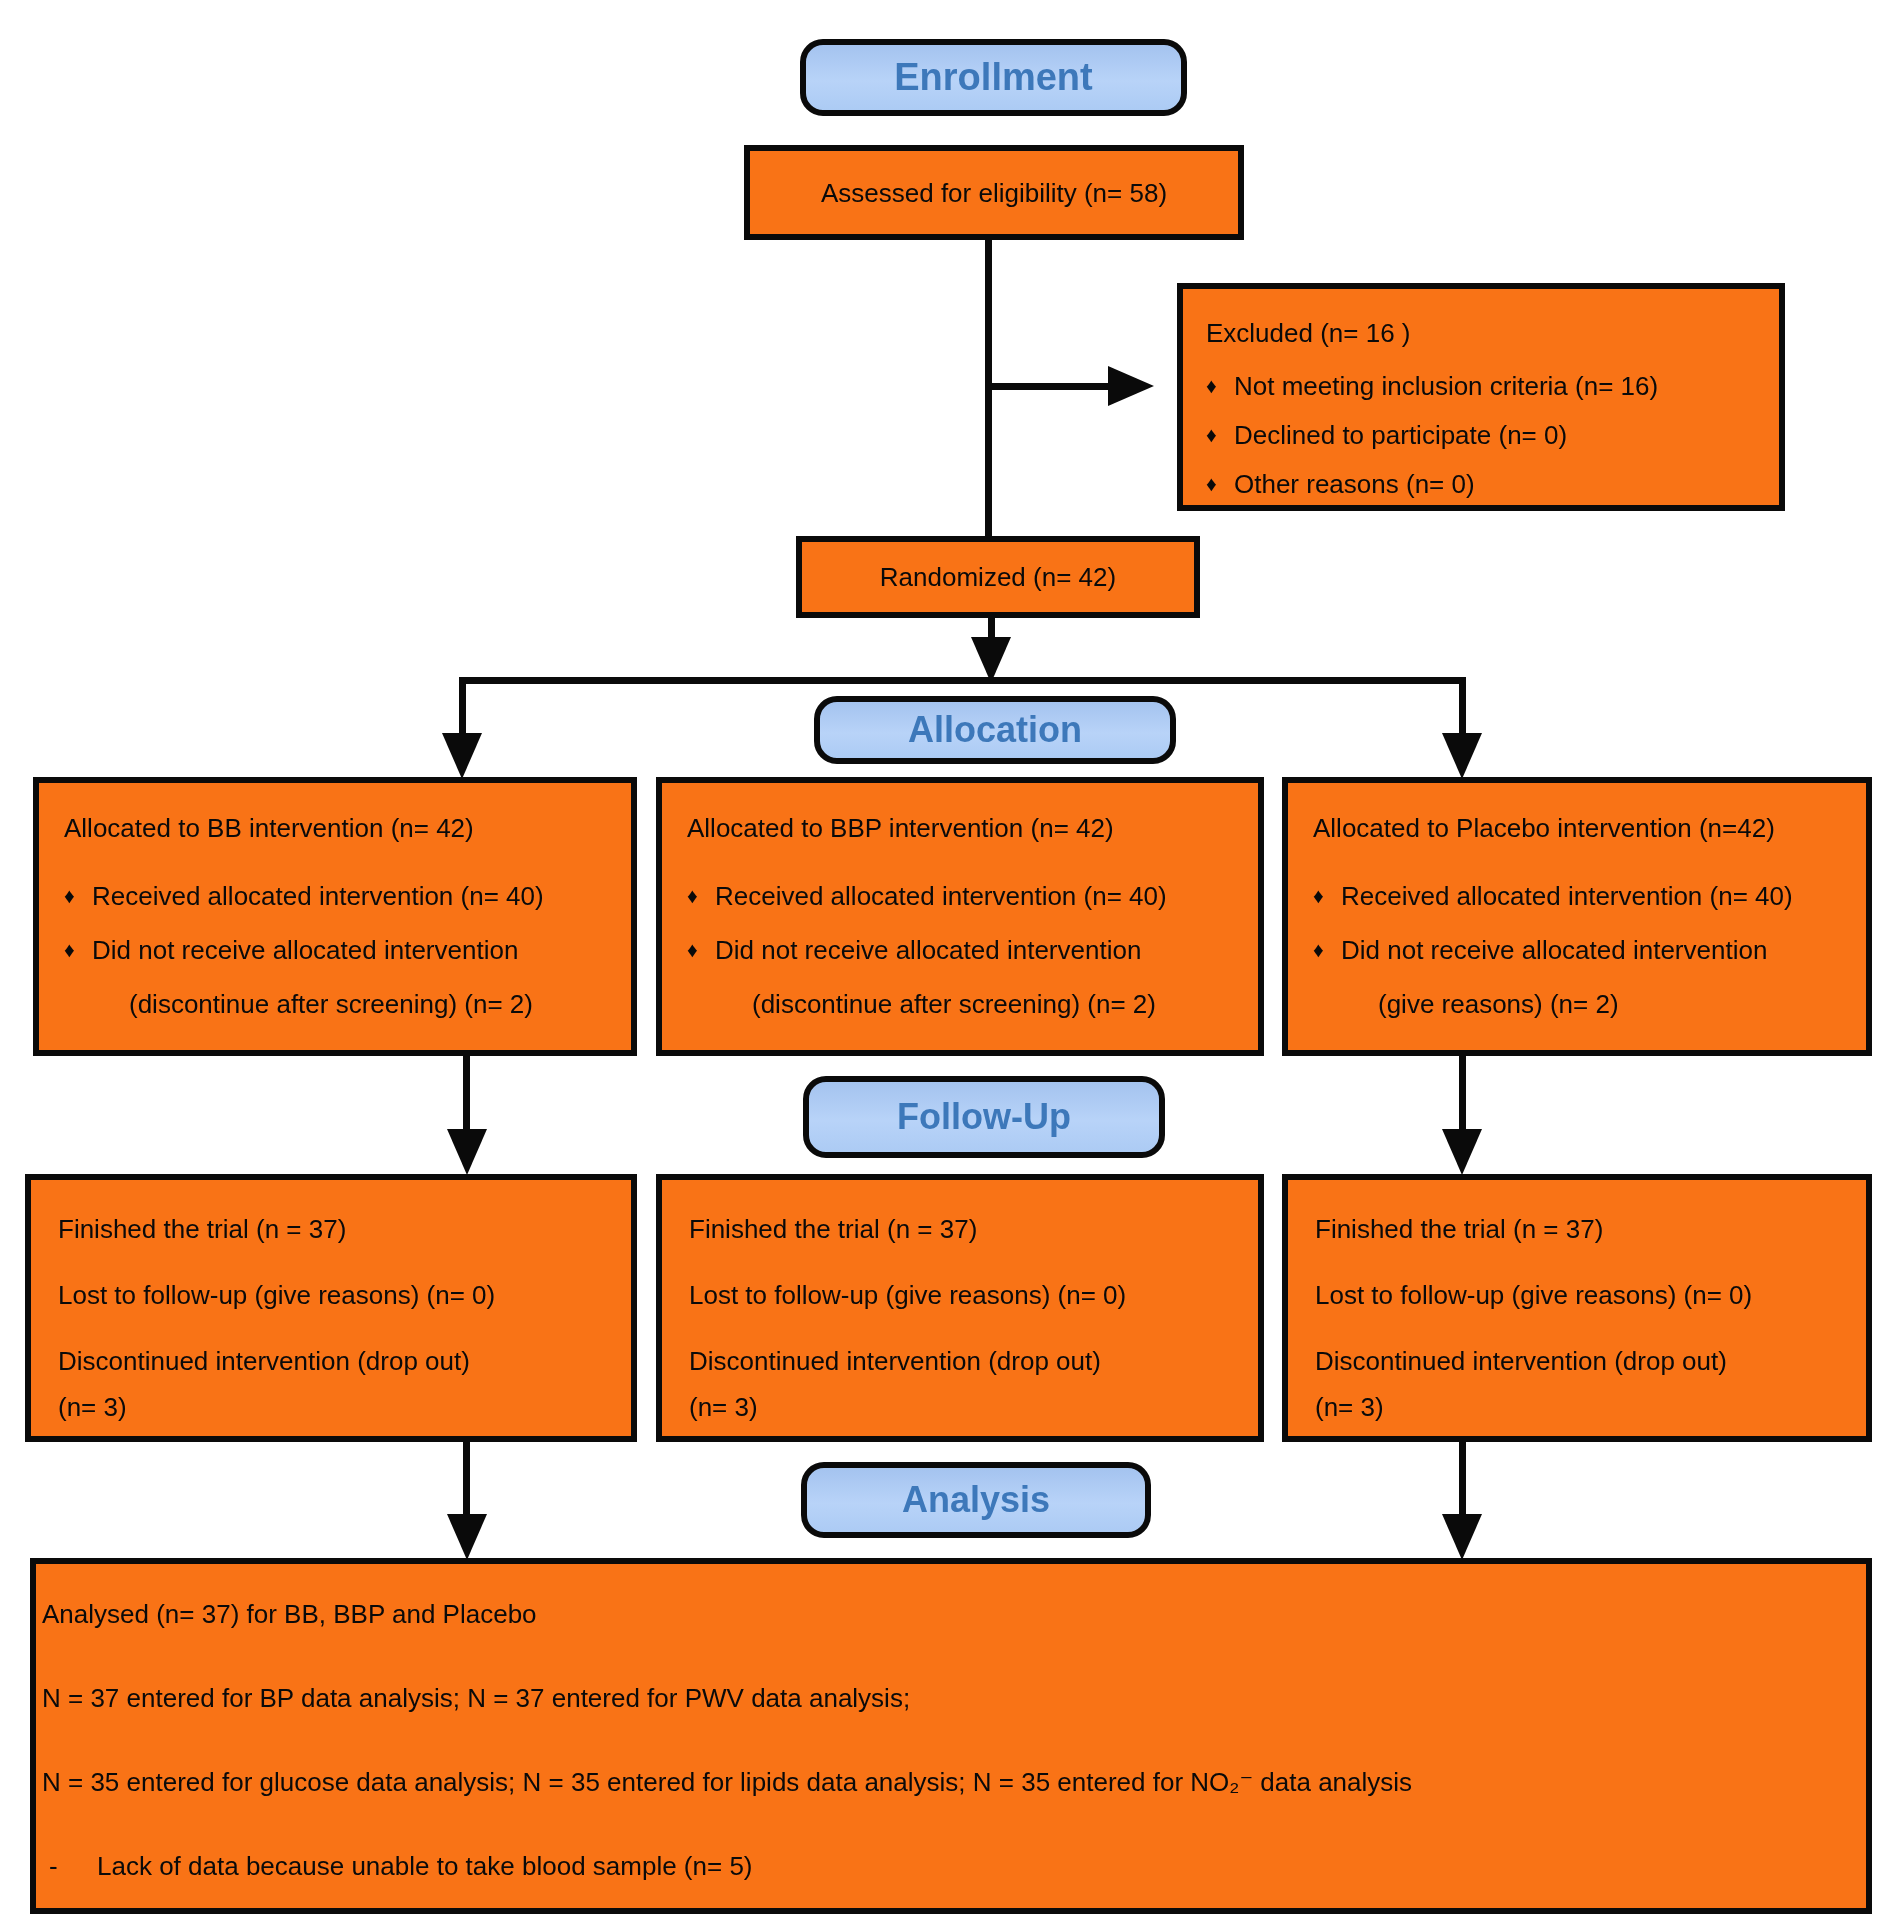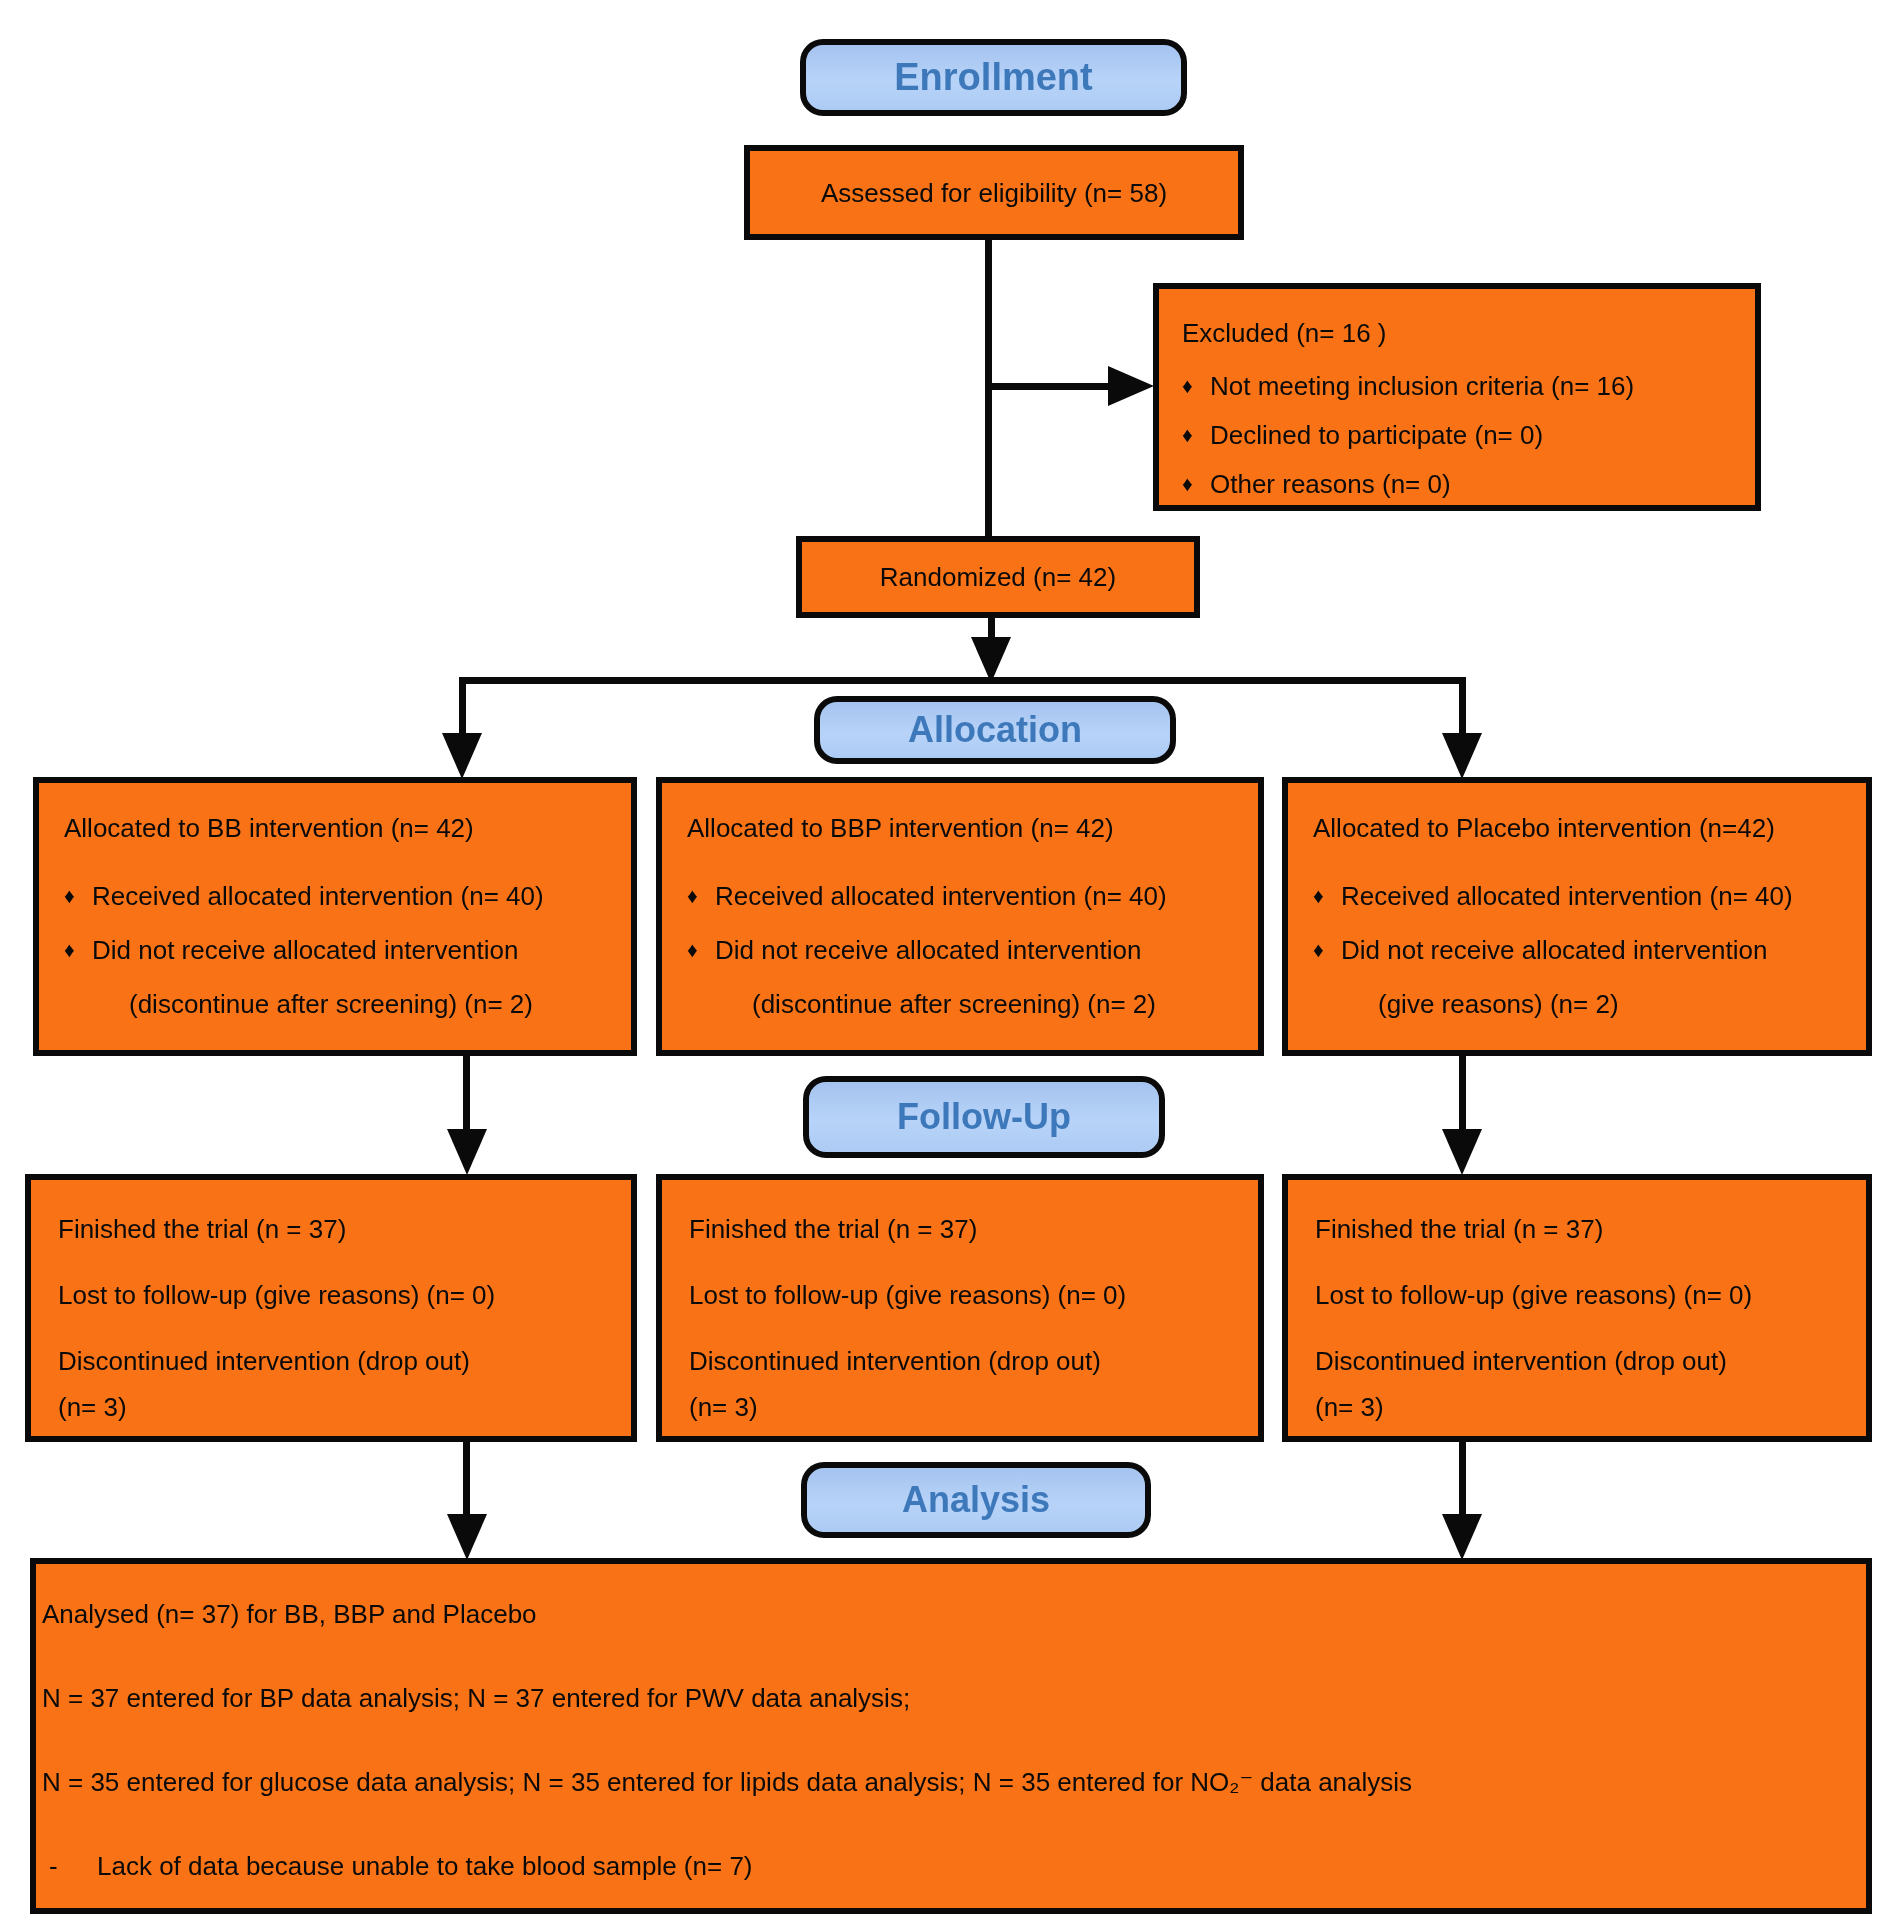--- a/index.html
+++ b/index.html
@@ -19,21 +19,21 @@
   .box {
     position:absolute; box-sizing:border-box; background:#f97316;
     border:6.6px solid #0a0a0a; font-size:26px; line-height:32px; color:#0a0a0a;
   }
   .center-box { display:flex; align-items:center; justify-content:center; text-align:center; }
   .alloc-box { padding:29px 12px 0 25px; }
   .alloc-title { margin-bottom:36px; white-space:nowrap; }
   .b-row { display:flex; margin-bottom:22px; white-space:nowrap; }
   .b-glyph { width:28px; flex:none; font-size:21px; }
   .b-cont { margin-left:65px; white-space:nowrap; }
-  .excl-box { padding:28px 0 0 23px; }
+  .excl-box { padding:28px 0 0 23px;margin-left:24px; }
   .excl-title { margin-bottom:21px; white-space:nowrap; }
   .excl-box .b-row { margin-bottom:17px; }
   .fu-box { padding:33px 8px 0 27px; }
   .fu-line { margin-bottom:34px; white-space:nowrap; }
   .fu-line3 { margin-bottom:14px; }
   .fu-line4 { margin-bottom:0; }
   .an-box { padding:34px 12px 0 6px; }
   .an-line { margin-bottom:52px; white-space:nowrap; }
   .an-dash-row { display:flex; white-space:nowrap; }
   .an-dash { width:48px; padding-left:7px; flex:none; }
@@ -142,21 +142,21 @@
     <div class="fu-line fu-line3">Discontinued intervention (drop out)</div>
     <div class="fu-line fu-line4">(n= 3)</div>
   </div>
 
   <div class="box an-box" style="left:30px;top:1558px;width:1842px;height:356px;">
     <div class="an-line">Analysed  (n= 37) for BB, BBP and Placebo</div>
     <div class="an-line">N = 37 entered for BP data analysis; N = 37 entered for PWV data analysis;</div>
     <div class="an-line">N = 35 entered for glucose data analysis; N = 35 entered for lipids data analysis; N = 35 entered for NO₂⁻ data analysis</div>
     <div class="an-dash-row">
       <span class="an-dash">-</span>
-      <span>Lack of data because unable to take blood sample (n= 7)</span>
+      <span>Lack of data because unable to take blood sample (n= 5)</span>
     </div>
   </div>
 
   <div class="vline" style="left:985px;top:239px;width:7px;height:298px;"></div>
   <div class="hline" style="left:985px;top:383px;width:128px;height:7px;"></div>
   <div class="ah-right" style="left:1108px;top:366px;"></div>
 
   <div class="vline" style="left:988px;top:617px;width:7px;height:25px;"></div>
   <div class="ah-down" style="left:971px;top:637px;"></div>
   <div class="hline" style="left:459px;top:677px;width:1007px;height:7px;"></div>

